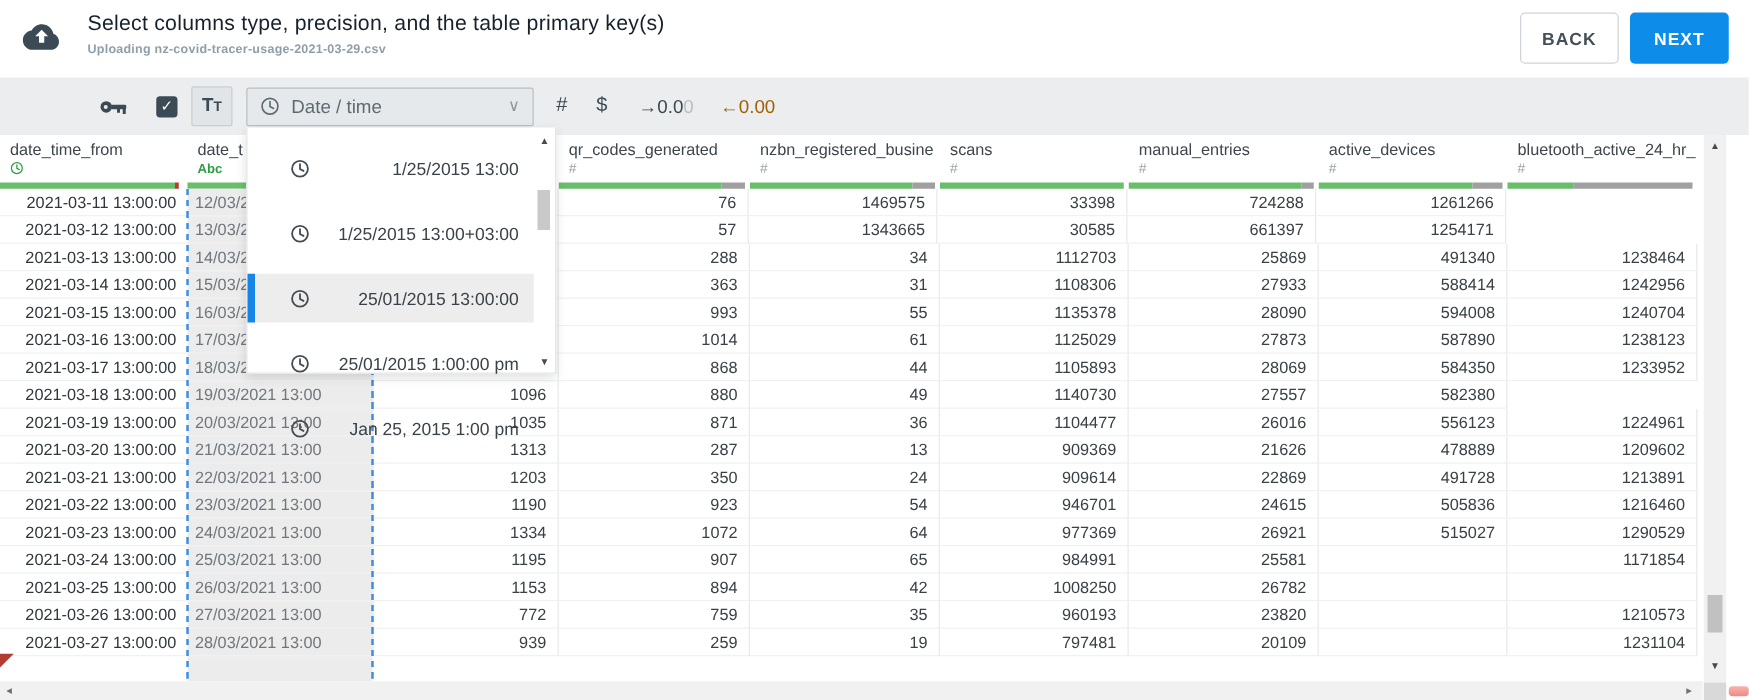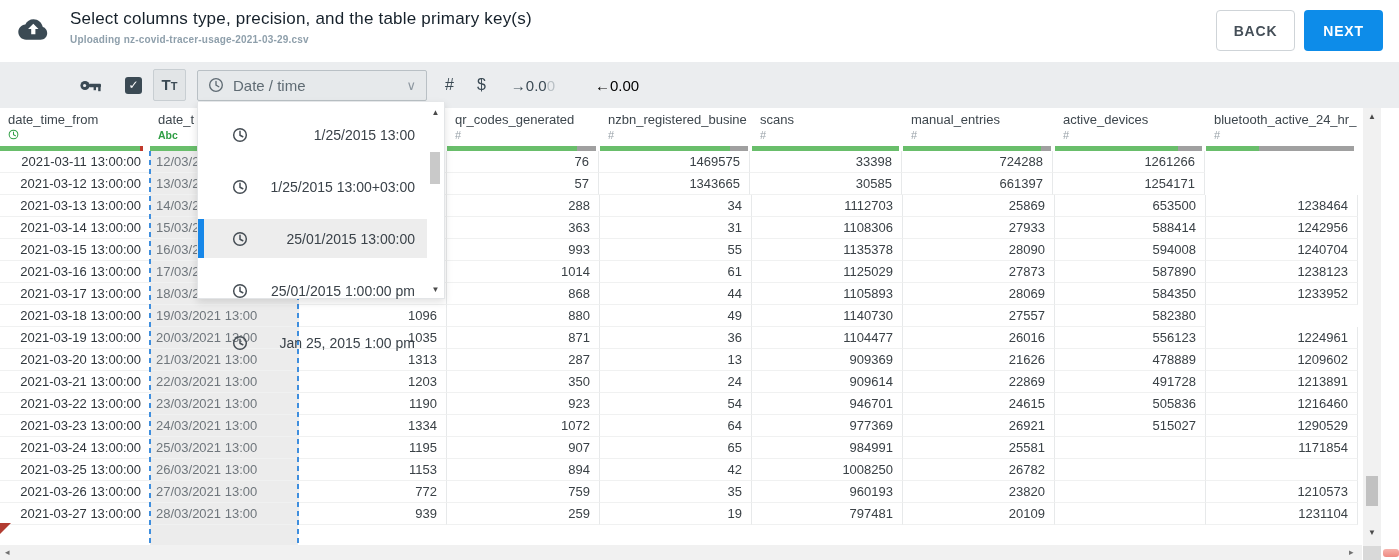--- a/index.html
+++ b/index.html
@@ -23,21 +23,21 @@
   .tt-btn { margin-left:11px; width:33px; height:32px; background:#e2e5e7; border:1px solid #c8ced2; border-radius:2px; color:#3b4a54; text-align:center; line-height:30px; cursor:pointer; }
   .tt-btn .t1 { font-size:15px; font-weight:bold; }
   .tt-btn .t2 { font-size:11px; font-weight:bold; }
   .type-select { margin-left:11px; width:230px; height:31px; background:#e6e9eb; border:1px solid #b9c0c5; border-radius:2px; display:flex; align-items:center; padding:0 10px; cursor:pointer; }
   .type-select .ts-label { margin-left:9px; font-size:15px; color:#5f6b73; }
   .type-select .chev { margin-left:auto; font-size:13px; color:#8d97a0; }
   .tb-hash { margin-left:18px; font-size:16px; color:#3b4a54; cursor:pointer; }
   .tb-dollar { margin-left:23px; font-size:16px; color:#3b4a54; cursor:pointer; }
   .tb-dec { margin-left:25px; font-size:15px; color:#3b4a54; cursor:pointer; }
   .tb-dec .faded { color:#b9c0c5; }
-  .tb-dec2 { margin-left:40px; font-size:15px; color:#000000; cursor:pointer; }
+  .tb-dec2 { margin-left:21px; font-size:15px; color:#a16207; cursor:pointer; }
 
   
   .grid { position:absolute; left:0; top:108px; width:1399px; height:452px; background:#fff; }
   .thead { position:absolute; left:0; top:0; height:38px; display:flex; }
   .th { padding:4px 0 0 8px; }
   .th-name { font-size:13px; color:#3d464d; white-space:nowrap; overflow:hidden; }
   .th-type { margin-top:2px; height:13px; font-size:11px; }
   .th-type.hash { color:#9aa3aa; }
   .th-type.abc { color:#2f9e44; font-weight:bold; font-size:10.5px; }
   .qbars { position:absolute; left:0; top:38px; height:5px; display:flex; }
@@ -198,21 +198,21 @@
           <div class="td c8" style="width: 152px;">1254171</div>
         </div>
         <div class="tr">
           <div class="td c0" style="width: 150px;">2021-03-13 13:00:00</div>
           <div class="td c1" style="width: 149px;">14/03/2021 13:00</div>
           <div class="td c2" style="width: 148px;"></div>
           <div class="td c3" style="width: 153px;">288</div>
           <div class="td c4" style="width: 152px;">34</div>
           <div class="td c5" style="width: 151px;">1112703</div>
           <div class="td c6" style="width: 152px;">25869</div>
-          <div class="td c7" style="width: 151px;">653500</div>
+          <div class="td c7" style="width: 151px;">491340</div>
           <div class="td c8" style="width: 152px;">1238464</div>
         </div>
         <div class="tr">
           <div class="td c0" style="width: 150px;">2021-03-14 13:00:00</div>
           <div class="td c1" style="width: 149px;">15/03/2021 13:00</div>
           <div class="td c2" style="width: 148px;"></div>
           <div class="td c3" style="width: 153px;">363</div>
           <div class="td c4" style="width: 152px;">31</div>
           <div class="td c5" style="width: 151px;">1108306</div>
           <div class="td c6" style="width: 152px;">27933</div>

